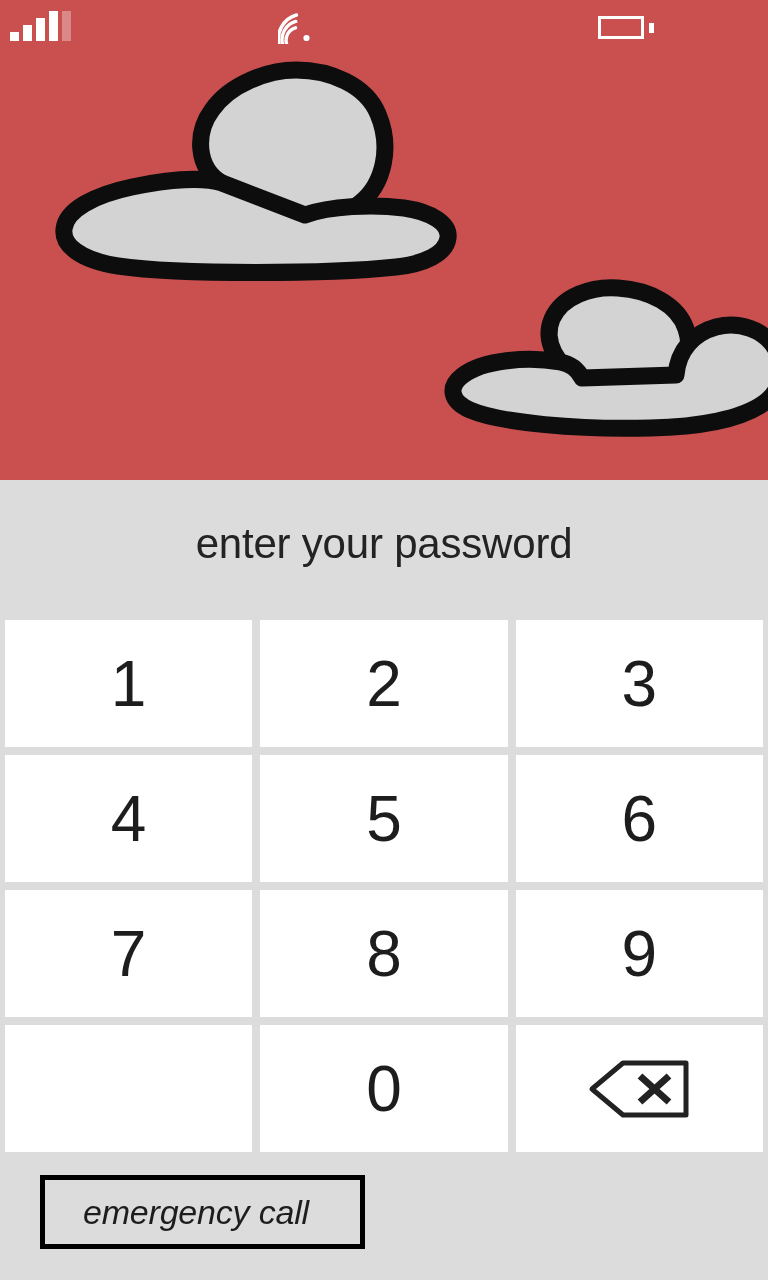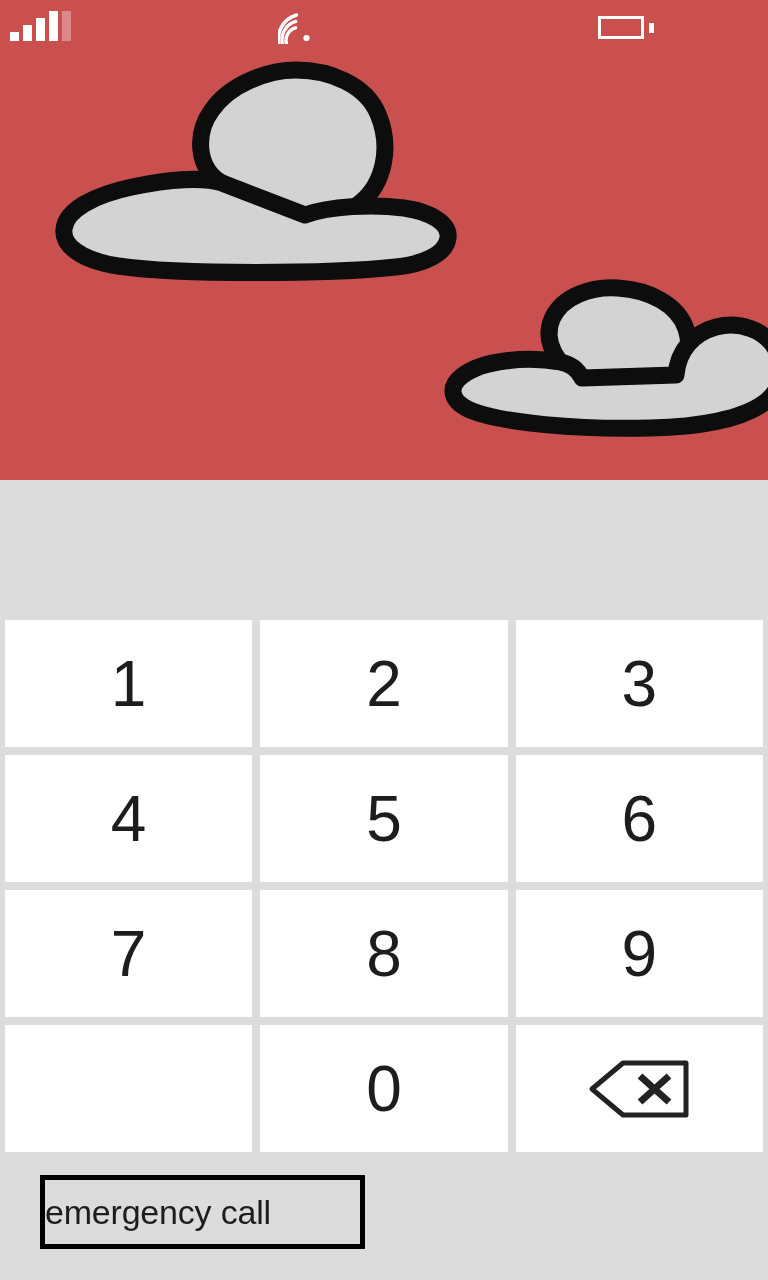--- a/index.html
+++ b/index.html
@@ -160,24 +160,26 @@
     height: 74px;
     border: 5px solid #000000;
     box-sizing: border-box;
     background: transparent;
     display: flex;
     align-items: center;
     cursor: pointer;
     user-select: none;
   }
   .emergency-label {
+    padding-left: 38px;
     font-size: 34px;
     font-weight: 400;
     color: #1d1d1d;
     letter-spacing: -0.2px;
+    font-style: italic;
   }
 </style>
 </head>
 <body>
 
 <div class="phone">
 
   <div class="wallpaper">
     <svg class="wallpaper-art" width="768" height="480" viewBox="0 0 768 480">
 
@@ -238,20 +240,21 @@
 
     <div class="status-battery">
       <span class="batt-body"></span>
       <span class="batt-nub"></span>
     </div>
 
   </div>
 
   <div class="panel">
 
+    <div class="prompt">enter your password</div>
 
     <div class="keypad">
 
       <div class="key">
         <span>1</span>
       </div>
       <div class="key">
         <span>2</span>
       </div>
       <div class="key">

